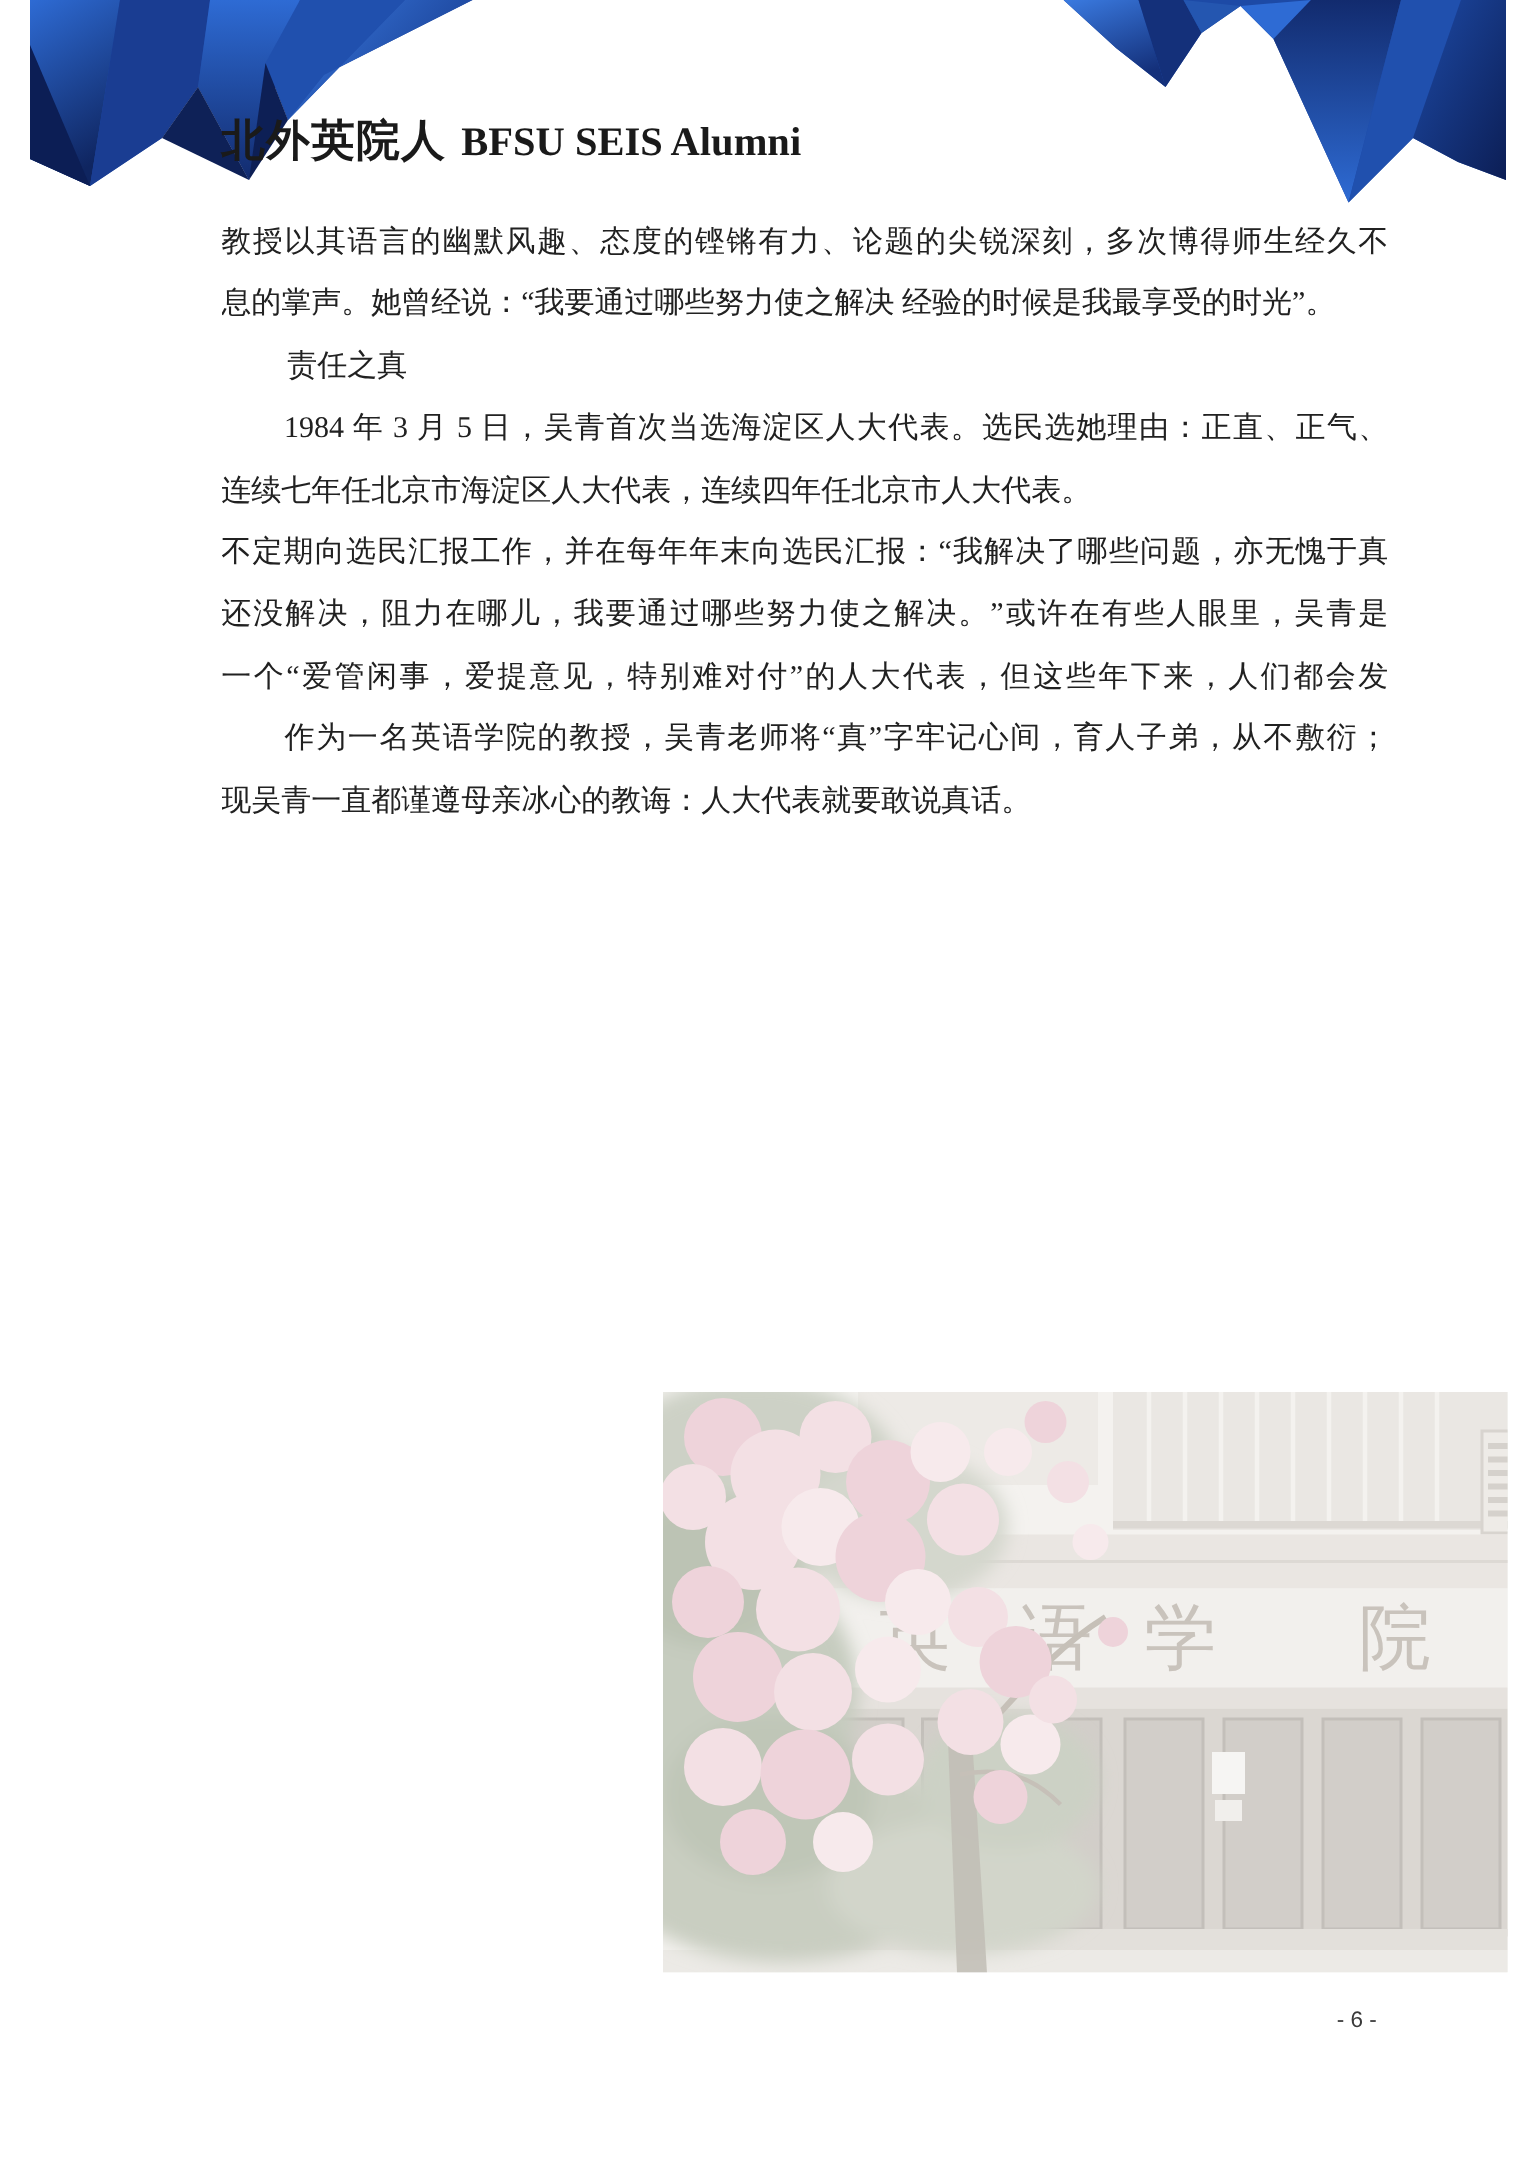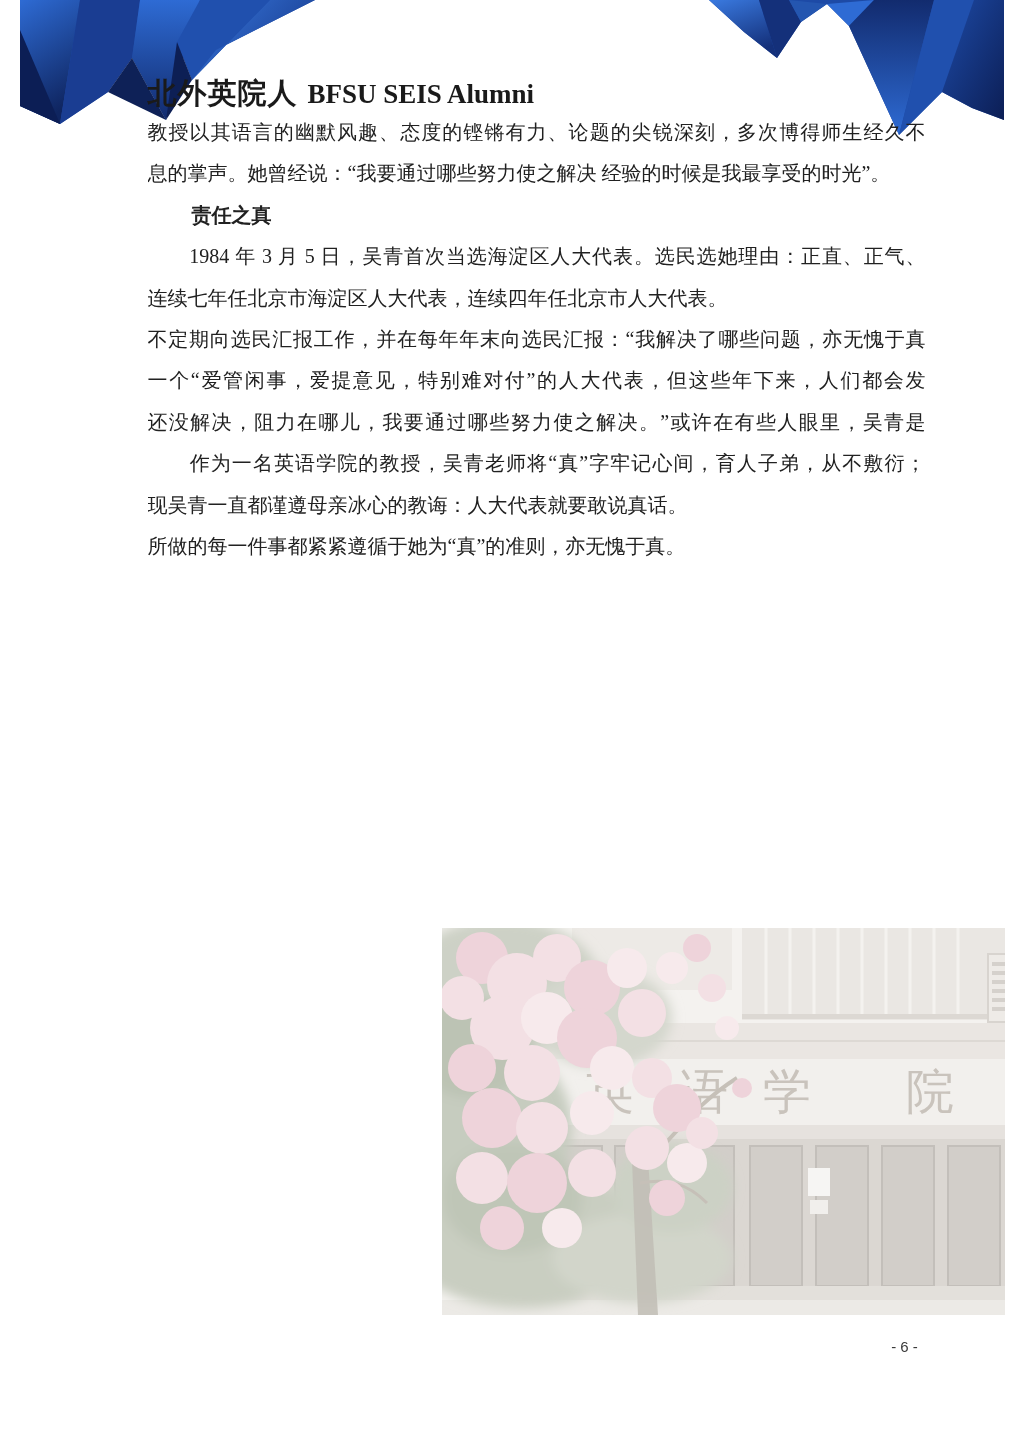--- a/index.html
+++ b/index.html
@@ -24,34 +24,34 @@
   }
   .masthead .cn{
     font-size:29px;font-weight:bold;letter-spacing:1px;color:#1a1a1a;
   }
   .masthead .en{
     font-size:27px;font-weight:bold;color:#1a1a1a;margin-left:10px;
     font-family:"Liberation Serif","DejaVu Serif",serif;
   }
   
   .textblock{
-    position:absolute;left:128px;top:112px;width:778px;
+    position:absolute;left:128px;top:141px;width:778px;
     font-size:20px;line-height:41.4px;color:#212121;
   }
   .line{
     text-align:justify;
     text-align-last:justify;
     height:41.4px;overflow:hidden;
   }
   .line.end{
     text-align-last:left;
   }
   .line.heading{
     text-align-last:left;
-    font-weight:bold;
+    font-weight:normal;
     padding-left:44px;
   }
   
   .photo{
     position:absolute;left:422px;top:928px;width:592px;height:387px;
   }
   .photo svg{display:block;}
   
   .pagenum{
     position:absolute;left:840px;top:1338px;width:90px;
@@ -123,25 +123,24 @@
     <span class="cn">北外英院人</span><span class="en">BFSU SEIS Alumni</span>
   </div>
 
   <div class="textblock">
     <div class="line">教授以其语言的幽默风趣、态度的铿锵有力、论题的尖锐深刻，多次博得师生经久不</div>
     <div class="line end">息的掌声。她曾经说：“我要通过哪些努力使之解决 经验的时候是我最享受的时光”。</div>
     <div class="line heading">责任之真</div>
     <div class="line">　　1984 年 3 月 5 日，吴青首次当选海淀区人大代表。选民选她理由：正直、正气、</div>
     <div class="line end">连续七年任北京市海淀区人大代表，连续四年任北京市人大代表。</div>
     <div class="line">不定期向选民汇报工作，并在每年年末向选民汇报：“我解决了哪些问题，亦无愧于真</div>
+    <div class="line">还没解决，阻力在哪儿，我要通过哪些努力使之解决。”或许在有些人眼里，吴青是</div>
     <div class="line">一个“爱管闲事，爱提意见，特别难对付”的人大代表，但这些年下来，人们都会发</div>
-    <div class="line">还没解决，阻力在哪儿，我要通过哪些努力使之解决。”或许在有些人眼里，吴青是</div>
     <div class="line">　　作为一名英语学院的教授，吴青老师将“真”字牢记心间，育人子弟，从不敷衍；</div>
     <div class="line end">现吴青一直都谨遵母亲冰心的教诲：人大代表就要敢说真话。</div>
-    <div class="line end">所做的每一件事都紧紧遵循于她为“真”的准则，亦无愧于真。</div>
   </div>
 
   <div class="photo">
     <svg width="592" height="387" viewBox="0 0 592 387" xmlns="http://www.w3.org/2000/svg">
       <defs>
         <filter id="soft" x="-40%" y="-40%" width="180%" height="180%">
           <feGaussianBlur stdDeviation="6"></feGaussianBlur>
         </filter>
       </defs>
 

